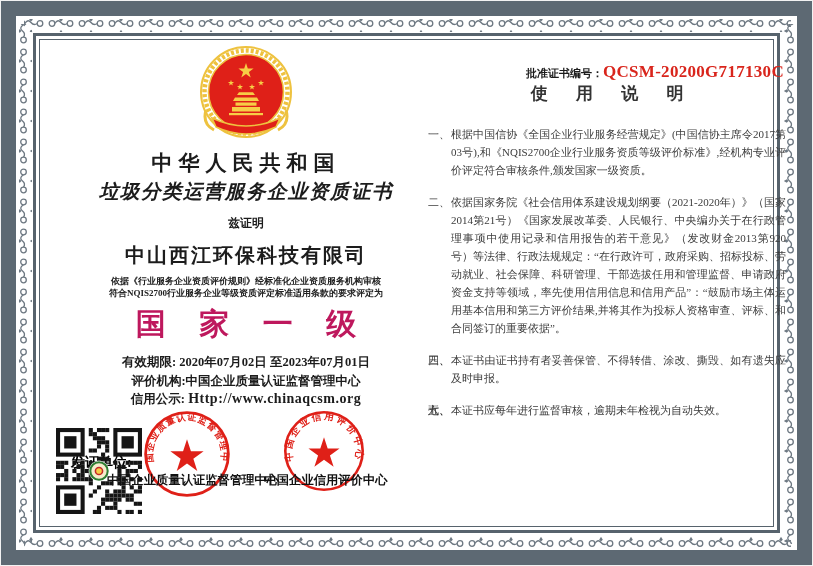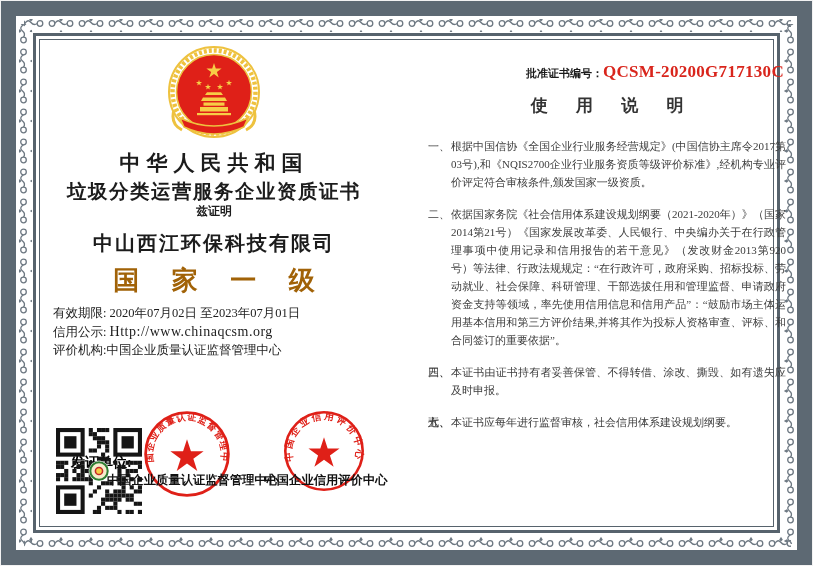--- a/index.html
+++ b/index.html
@@ -8,44 +8,44 @@
     font-family:"Liberation Serif","DejaVu Serif",serif;
     -webkit-font-smoothing:antialiased;
   }
   .outer-frame{position:absolute;inset:1px;background:#5d6973;}
   .paper{position:absolute;inset:15px;background:#ffffff;}
   .border-svg{position:absolute;left:0;top:0;width:783px;height:536px;pointer-events:none;}
   .frame-outer{position:absolute;inset:17px;border:3px solid #57636d;}
   .frame-inner{position:absolute;inset:23px;border:1px solid #57636d;}
 
   
-  .left-col{position:absolute;left:12px;top:28px;width:372px;text-align:center;color:#1c1c1c;}
+  .left-col{position:absolute;left:44px;top:28px;width:372px;text-align:center;color:#1c1c1c;}
   .emblem{display:block;margin:0 auto;width:100px;height:100px;}
   .country{font-size:21px;font-weight:bold;letter-spacing:6px;line-height:26px;margin-top:6px;}
-  .cert-title{font-size:19.5px;font-weight:bold;letter-spacing:1.5px;line-height:25px;margin-top:3px;}
-  .certify{font-size:12px;font-weight:bold;line-height:15px;}
+  .cert-title{font-size:19.5px;font-weight:bold;letter-spacing:1.5px;line-height:25px;margin-top:3px;font-style:italic;}
+  .certify{font-size:12px;font-weight:bold;line-height:15px;margin-top:12px;}
   .company{font-size:20px;font-weight:bold;letter-spacing:2px;line-height:26px;margin-top:11px;}
   .basis{font-size:9px;line-height:11.5px;color:#222;margin-top:8px;font-weight:bold;}
-  .grade{font-size:26px;font-weight:bold;letter-spacing:13px;line-height:34px;margin-top:8px;color:#a16207;text-indent:13px;}
-  .info-block{width:322px;margin:6px auto 0;text-align:left;font-size:12.5px;font-weight:normal;line-height:18.5px;}
+  .grade{font-size:30px;font-weight:bold;letter-spacing:13px;line-height:34px;margin-top:8px;color:#be185d;text-indent:13px;}
+  .info-block{width:322px;margin:12px auto 0;text-align:center;font-size:12.5px;font-weight:bold;line-height:18.5px;}
   .info-url{font-size:14px;letter-spacing:.5px;}
   .issuer-label{position:absolute;left:55px;top:398px;font-size:14px;font-weight:bold;margin-top:40px;}
   .qr{position:absolute;left:40px;top:412px;width:86px;height:86px;}
   .seal{position:absolute;}
   .seal-1{left:125px;top:392px;width:92px;height:92px;}
   .seal-2{left:265px;top:392px;width:86px;height:86px;}
   .seal-label{position:absolute;font-size:12.3px;font-weight:bold;text-align:center;color:#111;}
   .seal-label-1{left:78px;top:456px;width:198px;}
   .seal-label-2{left:226px;top:456px;width:168px;}
 
   
   .right-col{position:absolute;left:412px;top:46px;width:358px;color:#3c3c3c;}
   .certno-row{text-align:right;font-size:11px;font-weight:bold;color:#1c1c1c;padding-right:2px;}
   .certno-value{color:#d9251c;font-size:17px;letter-spacing:.3px;}
-  .usage-heading{text-align:center;font-size:17px;letter-spacing:12px;text-indent:12px;color:#333;margin-top:12px;font-weight:600;}
+  .usage-heading{text-align:center;font-size:17px;letter-spacing:12px;text-indent:12px;color:#333;margin-top:0;font-weight:600;}
   .items{margin-top:20px;}
   .item{position:relative;padding-left:23px;margin:0 0 14px 0;font-size:11px;line-height:18px;text-align:justify;}
   .item .num{position:absolute;left:0;top:0;}
 </style>
 </head>
 <body>
 
 <div class="outer-frame">
   <div class="paper">
 
@@ -95,33 +95,37 @@
           <rect x="-17" y="21" width="34" height="2.2"></rect>
         </g>
         <path d="M-34,26 Q0,42 34,26 L30,35 Q0,49 -30,35 Z" fill="#df2018" stroke="#eec23f" stroke-width="1.6"></path>
         <path d="M-40,18 q-4,14 8,20 M40,18 q4,14 -8,20" fill="none" stroke="#eec23f" stroke-width="3"></path>
       </svg>
 
       <div class="country">中华人民共和国</div>
       <div class="cert-title">垃圾分类运营服务企业资质证书</div>
       <div class="certify">兹证明</div>
       <div class="company">中山西江环保科技有限司</div>
+      <div class="basis">
+        <div>依据《行业服务企业资质评价规则》经标准化企业资质服务机构审核</div>
+        <div>符合NQIS2700行业服务企业等级资质评定标准适用条款的要求评定为</div>
+      </div>
       <div class="grade">国 家 一 级</div>
 
       <div class="info-block">
         <div>
           <span>有效期限:</span>
           <span>2020年07月02日 至2023年07月01日</span>
         </div>
         <div>
+          <span>评价机构:</span><span>中国企业质量认证监督管理中心</span>
+        </div>
+        <div>
           <span>信用公示:</span>
           <span class="info-url">Http://www.chinaqcsm.org</span>
-        </div>
-        <div>
-          <span>评价机构:</span><span>中国企业质量认证监督管理中心</span>
         </div>
       </div>
     </div>
 
     <div class="issuer-label">发证单位:</div>
 
     <svg id="qr-svg" class="qr" viewBox="0 0 84 84">
         <rect x="32" y="0" width="4" height="4" fill="#151515"></rect>
         <rect x="40" y="0" width="4" height="4" fill="#151515"></rect>
         <rect x="44" y="0" width="4" height="4" fill="#151515"></rect>
@@ -279,18 +283,18 @@
       </div>
       <div class="usage-heading">使 用 说 明</div>
 
       <div class="items">
         <p class="item"><span class="num">一、</span><span>根据中国信协《全国企业行业服务经营规定》(中国信协主席令2017第03号),和《NQIS2700企业行业服务资质等级评价标准》,经机构专业评价评定符合审核条件,颁发国家一级资质。</span></p>
         <p class="item"><span class="num">二、</span><span>依据国家务院《社会信用体系建设规划纲要（2021-2020年）》（国家2014第21号）《国家发展改革委、人民银行、中央编办关于在行政管理事项中使用记录和信用报告的若干意见》（发改财金2013第920号）等法律、行政法规规定：“在行政许可，政府采购、招标投标、劳动就业、社会保障、科研管理、干部选拔任用和管理监督、申请政府资金支持等领域，率先使用信用信息和信用产品”：“鼓励市场主体运用基本信用和第三方评价结果,并将其作为投标人资格审查、评标、和合同签订的重要依据”。</span></p>
         <p class="item"><span class="num">三、</span></p>
         <p class="item"><span class="num">四、</span><span>本证书由证书持有者妥善保管、不得转借、涂改、撕毁、如有遗失应及时申报。</span></p>
         <p class="item"><span class="num">五、</span></p>
         <p class="item"><span class="num">六、</span></p>
-        <p class="item"><span class="num">七、</span><span>本证书应每年进行监督审核，社会信用体系建设规划纲要。</span></p>
+        <p class="item"><span class="num">七、</span><span>本证书应每年进行监督审核，逾期未年检视为自动失效。</span></p>
       </div>
     </div>
 
   </div>
 </div>
 
 </body></html>

